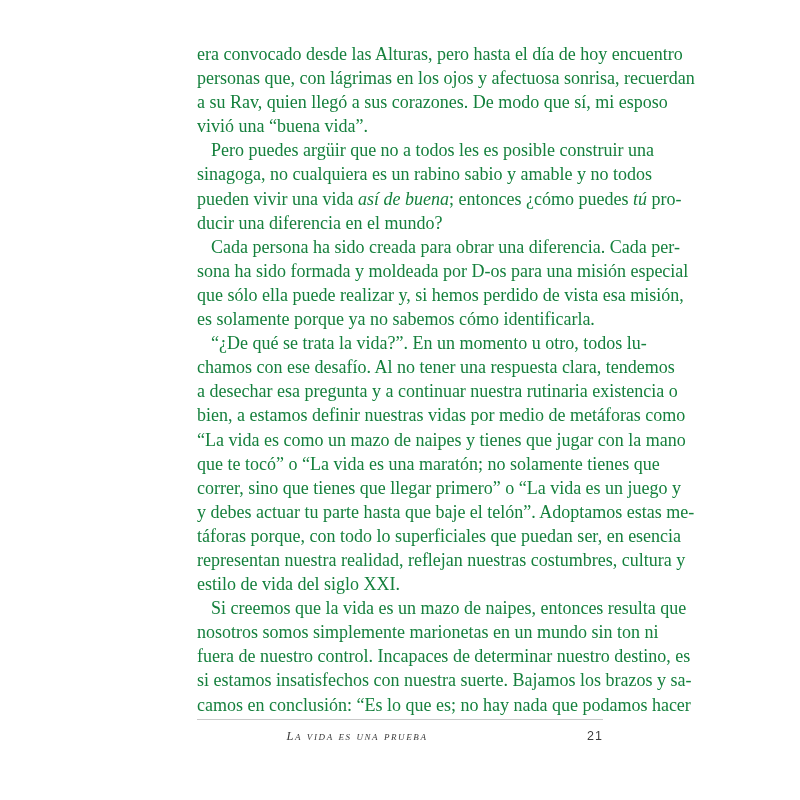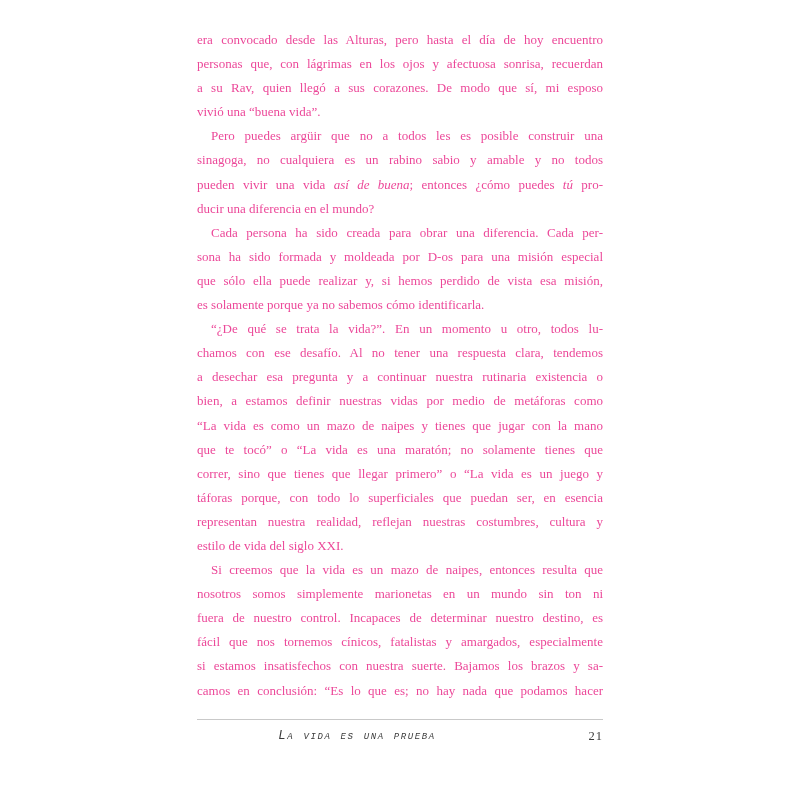--- a/index.html
+++ b/index.html
@@ -15,26 +15,26 @@
     }
     .page {
       position: absolute;
       left: 0; top: 0;
       width: 800px; height: 800px;
       background: #ffffff;
     }
     .text-block {
       position: absolute;
       left: 197px;
-      top: 28px;
+      top: 42px;
       width: 406px;
       font-family: "Liberation Serif", "DejaVu Serif", serif;
-      font-size: 13px;
+      font-size: 18px;
       line-height: 24.1px;
-      color: #ec4899;
+      color: #15803d;
     }
     .line {
       display: block;
       height: 24.1px;
       white-space: nowrap;
       text-align: justify;
       text-align-last: justify;
       overflow: visible;
     }
     .line.last {
@@ -50,34 +50,34 @@
       width: 406px;
       height: 0;
       border-top: 1px solid #c9c9c9;
     }
     .running-head {
       position: absolute;
       left: 197px;
       top: 729px;
       width: 320px;
       text-align: center;
-      font-family: Liberation Mono, monospace;
+      font-family: Liberation Serif, serif;
       font-style: italic;
       font-variant: small-caps;
       letter-spacing: 1.6px;
       font-size: 12.5px;
       color: #3a3a3a;
     }
     .page-number {
       position: absolute;
       left: 560px;
       top: 729px;
       width: 43px;
       text-align: right;
-      font-family: Liberation Serif, serif;
+      font-family: Liberation Sans, sans-serif;
       font-size: 12.5px;
       letter-spacing: 1px;
       color: #3a3a3a;
     }
     em { font-style: italic; }
   </style>
 </head>
 <body>
 
 <div class="page">
@@ -105,30 +105,30 @@
     </div>
 
     <div>
       <span class="line indent">“¿De qué se trata la vida?”. En un momento u otro, todos lu-</span>
       <span class="line">chamos con ese desafío. Al no tener una respuesta clara, tendemos</span>
       <span class="line">a desechar esa pregunta y a continuar nuestra rutinaria existencia o</span>
       <span class="line">bien, a estamos definir nuestras vidas por medio de metáforas como</span>
       <span class="line">“La vida es como un mazo de naipes y tienes que jugar con la mano</span>
       <span class="line">que te tocó” o “La vida es una maratón; no solamente tienes que</span>
       <span class="line">correr, sino que tienes que llegar primero” o “La vida es un juego y</span>
+      <span class="line">y debes actuar tu parte hasta que baje el telón”. Adoptamos estas me-</span>
       <span class="line">táforas porque, con todo lo superficiales que puedan ser, en esencia</span>
       <span class="line">representan nuestra realidad, reflejan nuestras costumbres, cultura y</span>
       <span class="line last">estilo de vida del siglo XXI.</span>
     </div>
 
     <div>
       <span class="line indent">Si creemos que la vida es un mazo de naipes, entonces resulta que</span>
       <span class="line">nosotros somos simplemente marionetas en un mundo sin ton ni</span>
       <span class="line">fuera de nuestro control. Incapaces de determinar nuestro destino, es</span>
-      <span class="line">fácil que nos tornemos cínicos, fatalistas y amargados, especialmente</span>
       <span class="line">si estamos insatisfechos con nuestra suerte. Bajamos los brazos y sa-</span>
       <span class="line">camos en conclusión: “Es lo que es; no hay nada que podamos hacer</span>
     </div>
 
   </div>
 
   <div class="footer-rule"></div>
   <div class="running-head">La vida es una prueba</div>
   <div class="page-number">21</div>
 </div>

